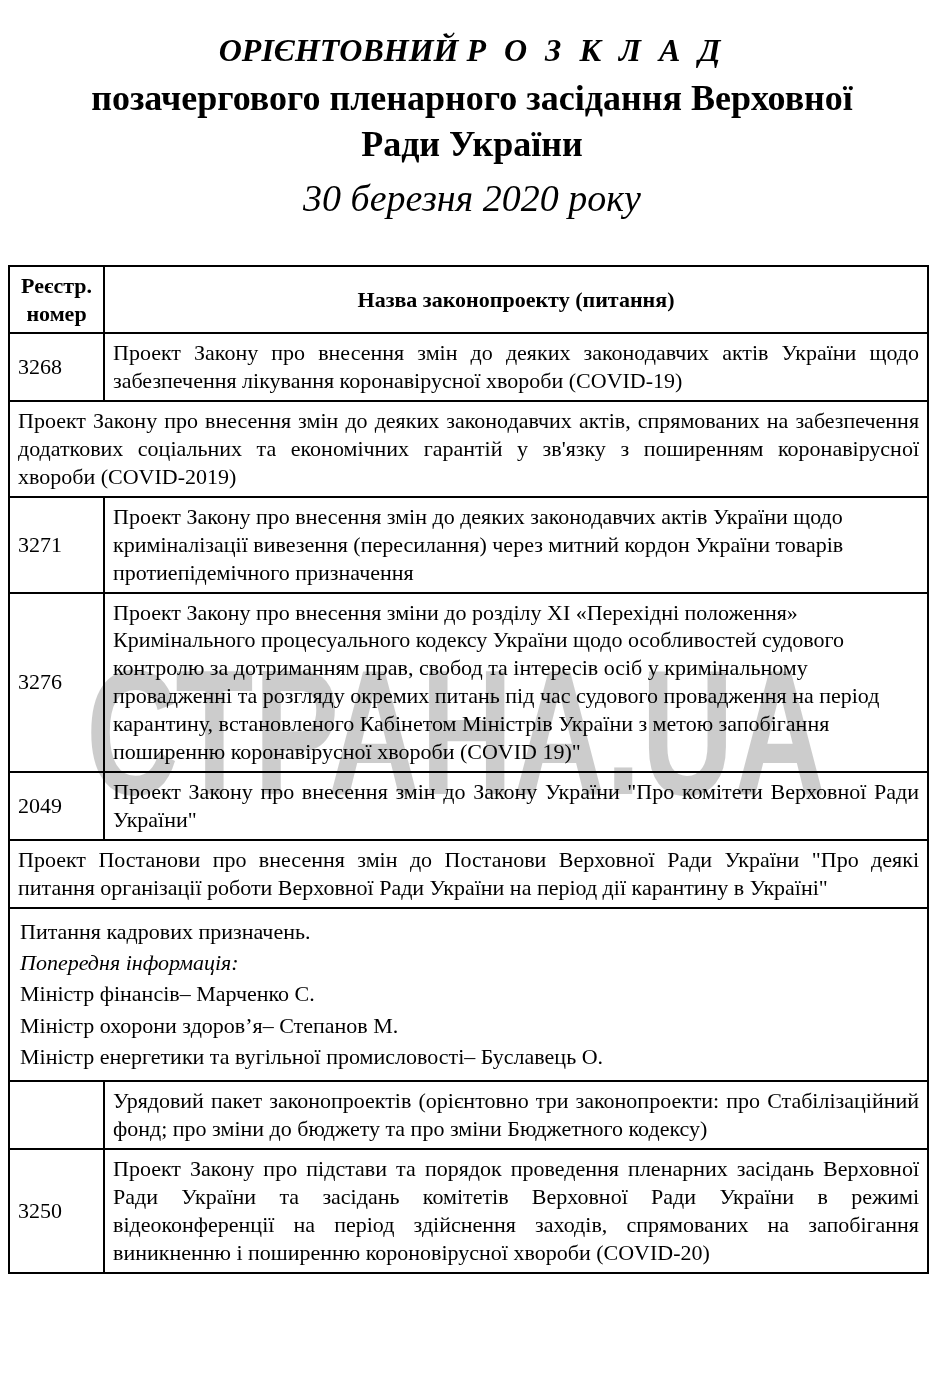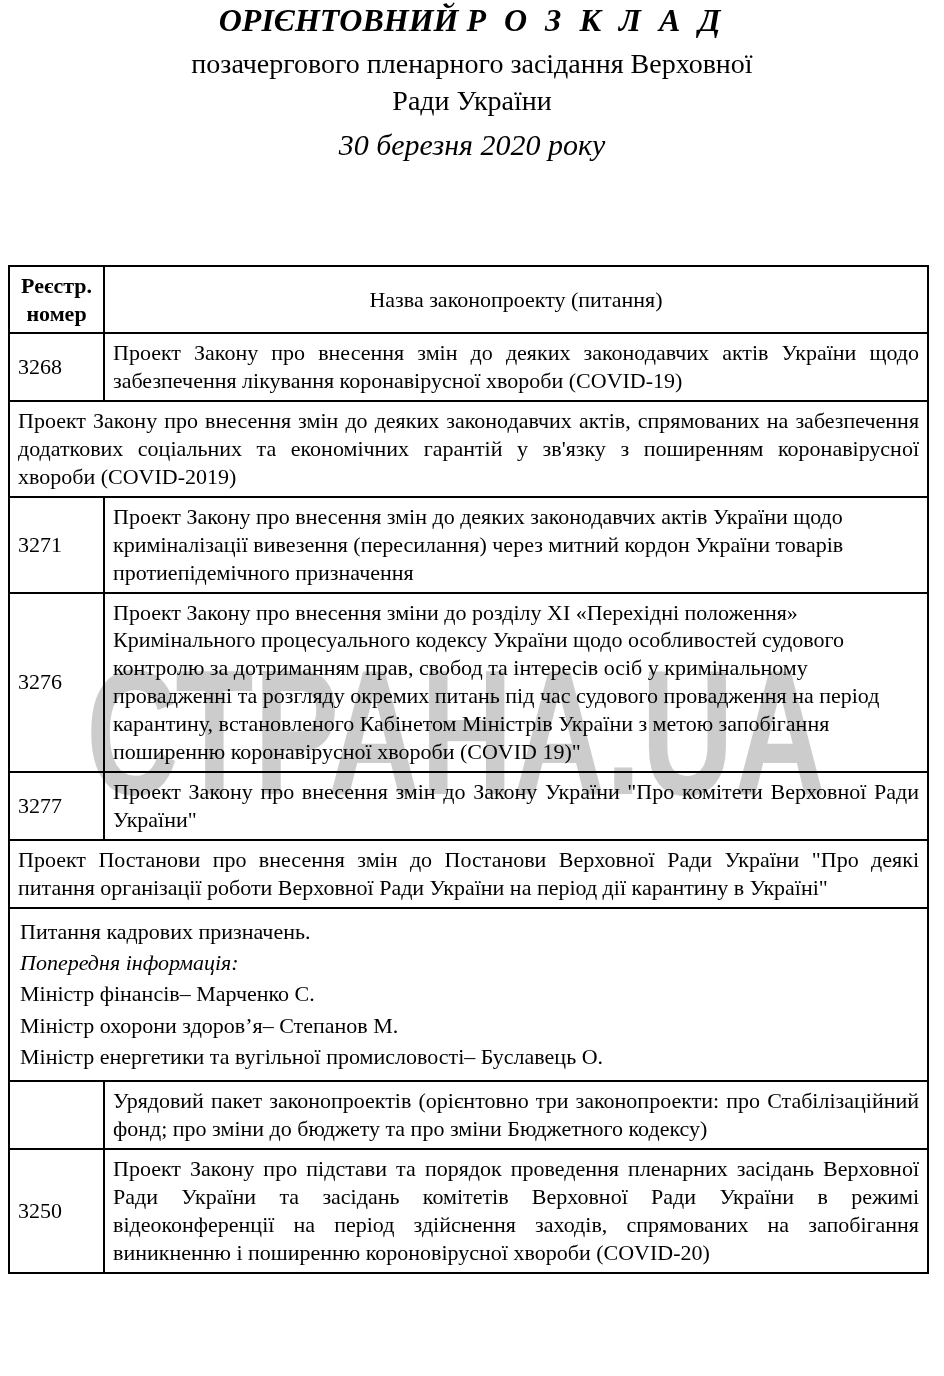--- a/index.html
+++ b/index.html
@@ -17,41 +17,41 @@
   }
   .page {
     position: relative;
     width: 944px;
     height: 1376px;
     background: #ffffff;
   }
 
   
   .titles {
-    padding-top: 2px;
+    padding-top: 32px;
     text-align: center;
   }
   .t1 {
     margin: 0;
     font-size: 32px;
     font-style: italic;
     line-height: 1.15;
   }
   .t1 .bold-part { font-weight: bold; }
   .t1 .spaced-part { letter-spacing: 5px; margin-left: 8px; }
   .t2, .t3 {
     margin: 8px 0 0 0;
-    font-size: 28px;
-    font-weight: normal;
+    font-size: 36px;
+    font-weight: bold;
     line-height: 1.18;
   }
   .t3 { margin-top: 4px; }
   .t4 {
     margin: 10px 0 0 0;
-    font-size: 30px;
+    font-size: 38px;
     font-style: italic;
     font-weight: normal;
     line-height: 1.2;
   }
 
   
   .watermark {
     position: absolute;
     left: 86px;
     top: 644px;
@@ -100,21 +100,21 @@
   }
   .txt-cell { flex: 1 1 auto; }
   .justify { text-align: justify; }
 
   .header-row .num-cell {
     font-weight: bold;
     align-items: center;
     line-height: 1.25;
   }
   .header-row .txt-cell {
-    font-weight: normal;
+    font-weight: bold;
     display: flex;
     align-items: center;
     justify-content: center;
     text-align: center;
   }
 
   .section-cell {
     flex: 1 1 auto;
     padding: 7px 28px 8px 10px;
     font-size: 22px;
@@ -157,21 +157,21 @@
       <div class="cell num-cell">3271</div>
       <div class="cell txt-cell">Проект Закону про внесення змін до деяких законодавчих актів України щодо криміналізації вивезення (пересилання) через митний кордон України товарів протиепідемічного призначення</div>
     </div>
 
     <div class="trow">
       <div class="cell num-cell">3276</div>
       <div class="cell txt-cell">Проект Закону про внесення зміни до розділу XI «Перехідні положення» Кримінального процесуального кодексу України щодо особливостей судового контролю за дотриманням прав, свобод та інтересів осіб у кримінальному провадженні та розгляду окремих питань під час судового провадження на період карантину, встановленого Кабінетом Міністрів України з метою запобігання поширенню коронавірусної хвороби (COVID 19)"</div>
     </div>
 
     <div class="trow">
-      <div class="cell num-cell">3277</div>
+      <div class="cell num-cell">2049</div>
       <div class="cell txt-cell justify">Проект Закону про внесення змін до Закону України "Про комітети Верховної Ради України"</div>
     </div>
 
     <div class="trow">
       <div class="cell txt-cell justify">Проект Постанови про внесення змін до Постанови Верховної Ради України "Про деякі питання організації роботи Верховної Ради України на період дії карантину в Україні"</div>
     </div>
 
     <div class="trow">
       <div class="section-cell">
         <p class="sec-line">Питання кадрових призначень.</p>

